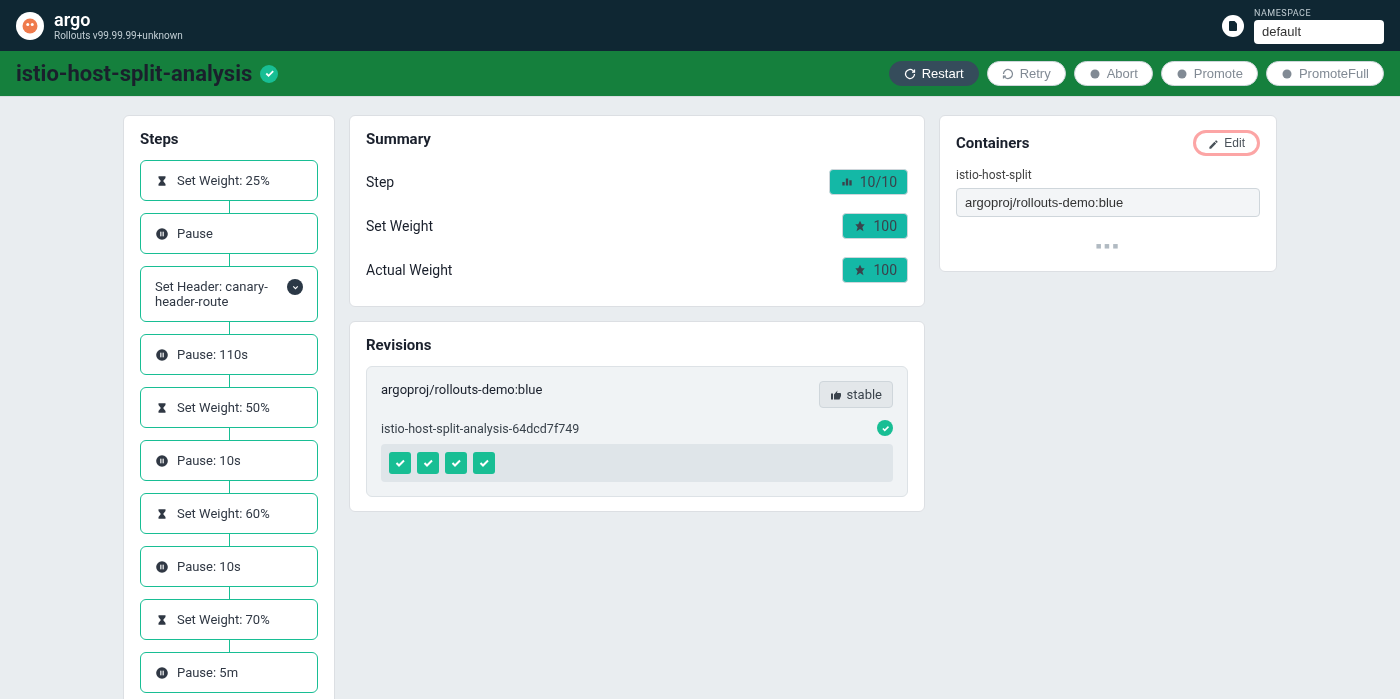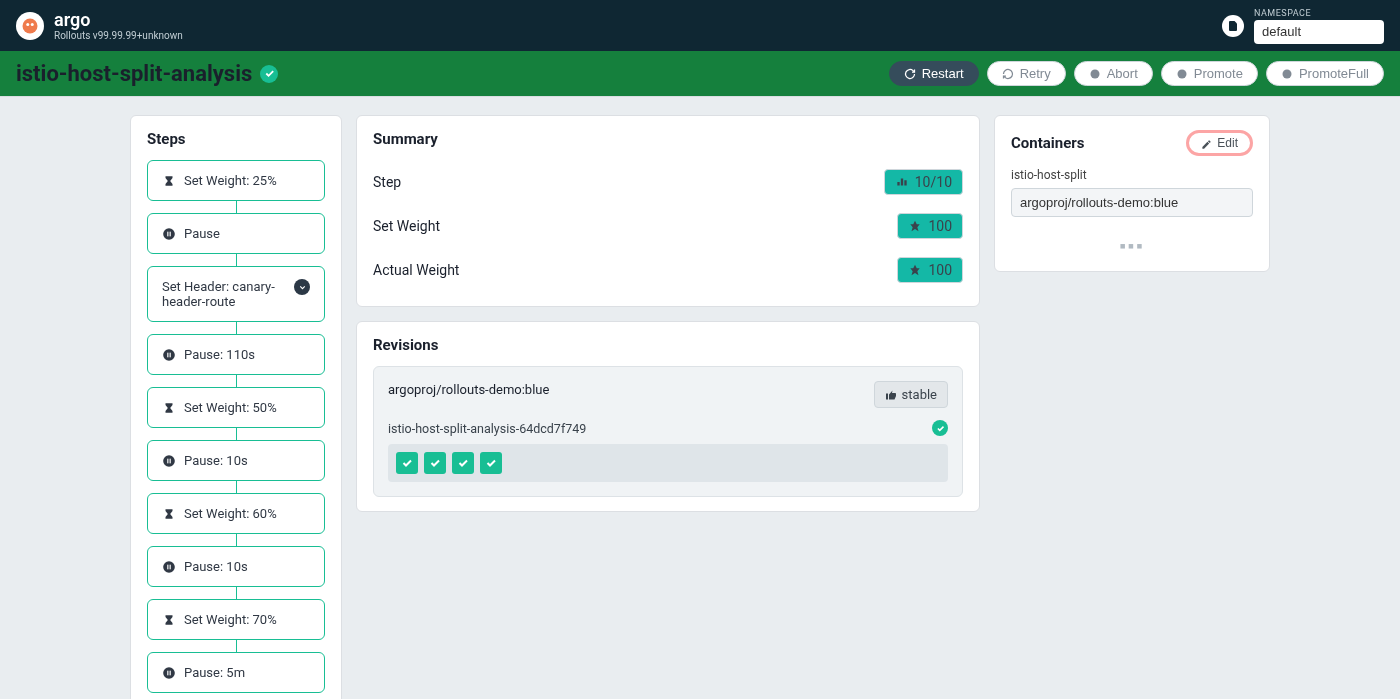--- a/index.html
+++ b/index.html
@@ -31,27 +31,27 @@
   .card-h { font-weight:700; font-size:15px; margin-bottom:12px; }
 
   .steps-col { width:212px; }
   .step { border:1.5px solid #18be94; border-radius:6px; padding:12px 14px; font-size:13px; color:#303844; display:flex; align-items:center; gap:8px; position:relative; }
   .step + .step-connector { height:12px; width:1px; background:#18be94; margin:0 auto; }
   .step .icon { width:14px; height:14px; flex:0 0 14px; }
   .step.header-step { align-items:flex-start; }
   .chev { margin-left:auto; width:16px; height:16px; background:#2b3846; border-radius:50%; display:flex; align-items:center; justify-content:center; color:#fff; }
   .steptext { flex:1; }
 
-  .mid-col { width:624px; }
+  .mid-col { width:576px; }
   .summary-row { display:flex; justify-content:space-between; align-items:center; padding:9px 0; font-size:14px; }
   .pill { display:inline-flex; align-items:center; gap:6px; border-radius:4px; padding:4px 10px; font-size:14px; }
   .pill.canary { background:#eba13a; color:#403015; font-weight:500; }
   .pill.grey { background:#14b8a6; border:1px solid #cfd6db; color:#3a434c; }
 
-  .right-col { width:276px; }
+  .right-col { width:338px; }
   .containers-hdr { display:flex; justify-content:space-between; align-items:center; margin-bottom:12px; }
   .edit-btn { display:inline-flex; align-items:flex-end; gap:5px; border:3px solid #fca5a5; background:#fff; border-radius:14px; padding:3px 12px; font-size:12px; color:#4a5259; cursor:pointer; }
   .cont-label { font-size:12px; color:#444; margin-bottom:6px; }
   .cont-input { width:100%; border:1px solid #cfd6db; background:#f3f5f7; border-radius:4px; padding:6px 8px; font-size:13px; color:#333; }
   .cont-decor { text-align:center; color:#b1bac2; margin-top:18px; font-size:18px; letter-spacing:2px; }
 
   .rev-card { background:#f0f3f5; border:1px solid #dde2e6; border-radius:6px; padding:14px; }
   .rev-head { display:flex; justify-content:space-between; align-items:center; margin-bottom:10px; }
   .rev-title { font-weight:600; font-size:15px; }
   .collapse-btn { width:18px; height:18px; background:#2b3846; color:#fff; border-radius:50%; display:flex; align-items:center; justify-content:center; cursor:pointer; }

